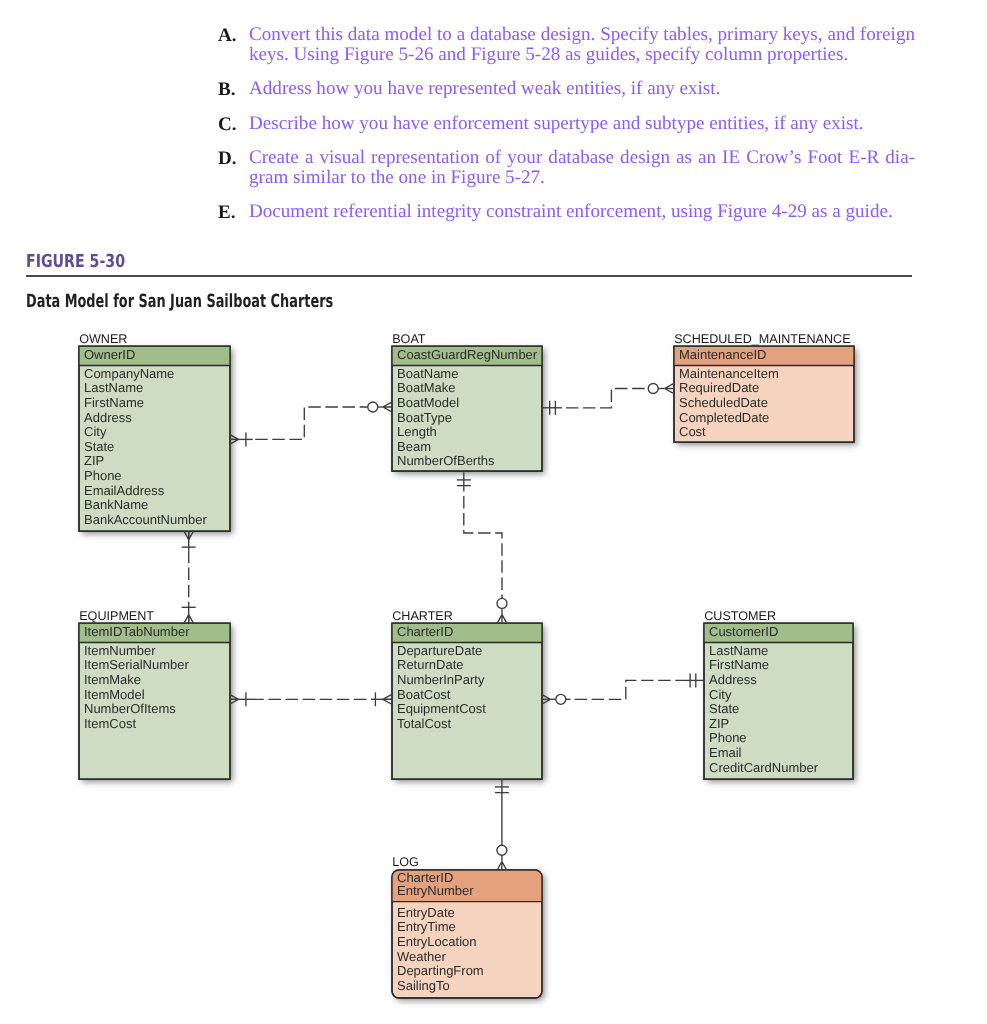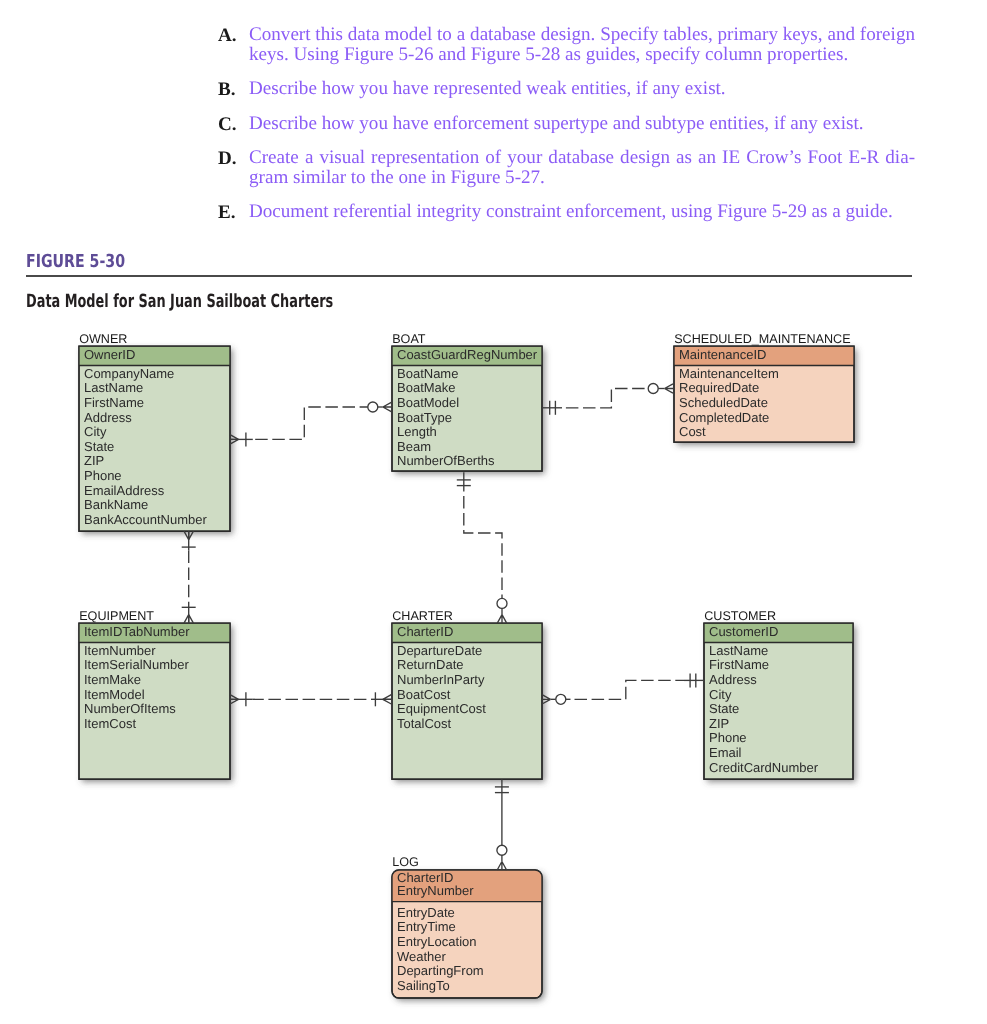--- a/index.html
+++ b/index.html
@@ -33,33 +33,33 @@
 </head>
 <body>
 
 <div class="exercises">
   <div class="ex">
       <span class="ex-letter">A.</span>
       <div class="ex-text">Convert this data model to a database design. Specify tables, primary keys, and foreign keys. Using Figure 5-26 and Figure 5-28 as guides, specify column properties.</div>
     </div>
   <div class="ex">
       <span class="ex-letter">B.</span>
-      <div class="ex-text">Describe how you have represented weak entities, if any exist.</div>
+      <div class="ex-text">Address how you have represented weak entities, if any exist.</div>
     </div>
   <div class="ex">
       <span class="ex-letter">C.</span>
       <div class="ex-text">Describe how you have enforcement supertype and subtype entities, if any exist.</div>
     </div>
   <div class="ex">
       <span class="ex-letter">D.</span>
       <div class="ex-text">Create a visual representation of your database design as an IE Crow’s Foot E-R dia­gram similar to the one in Figure 5-27.</div>
     </div>
   <div class="ex">
       <span class="ex-letter">E.</span>
-      <div class="ex-text">Document referential integrity constraint enforcement, using Figure 5-29 as a guide.</div>
+      <div class="ex-text">Document referential integrity constraint enforcement, using Figure 4-29 as a guide.</div>
     </div>
 </div>
 <div class="fig-label" style="color:#5E4C96">FIGURE 5-30</div>
 <div class="fig-rule" style="background:#4A4A4A"></div>
 <div class="fig-caption">Data Model for San Juan Sailboat Charters</div>
 <svg id="diagram" viewBox="0 0 987 1024">
 <defs>
 <filter id="sh" x="-30%" y="-30%" width="170%" height="170%">
 <feDropShadow dx="2.8" dy="2.8" stdDeviation="3.4" flood-color="#4a4a4a" flood-opacity="0.62"></feDropShadow>
 </filter>

